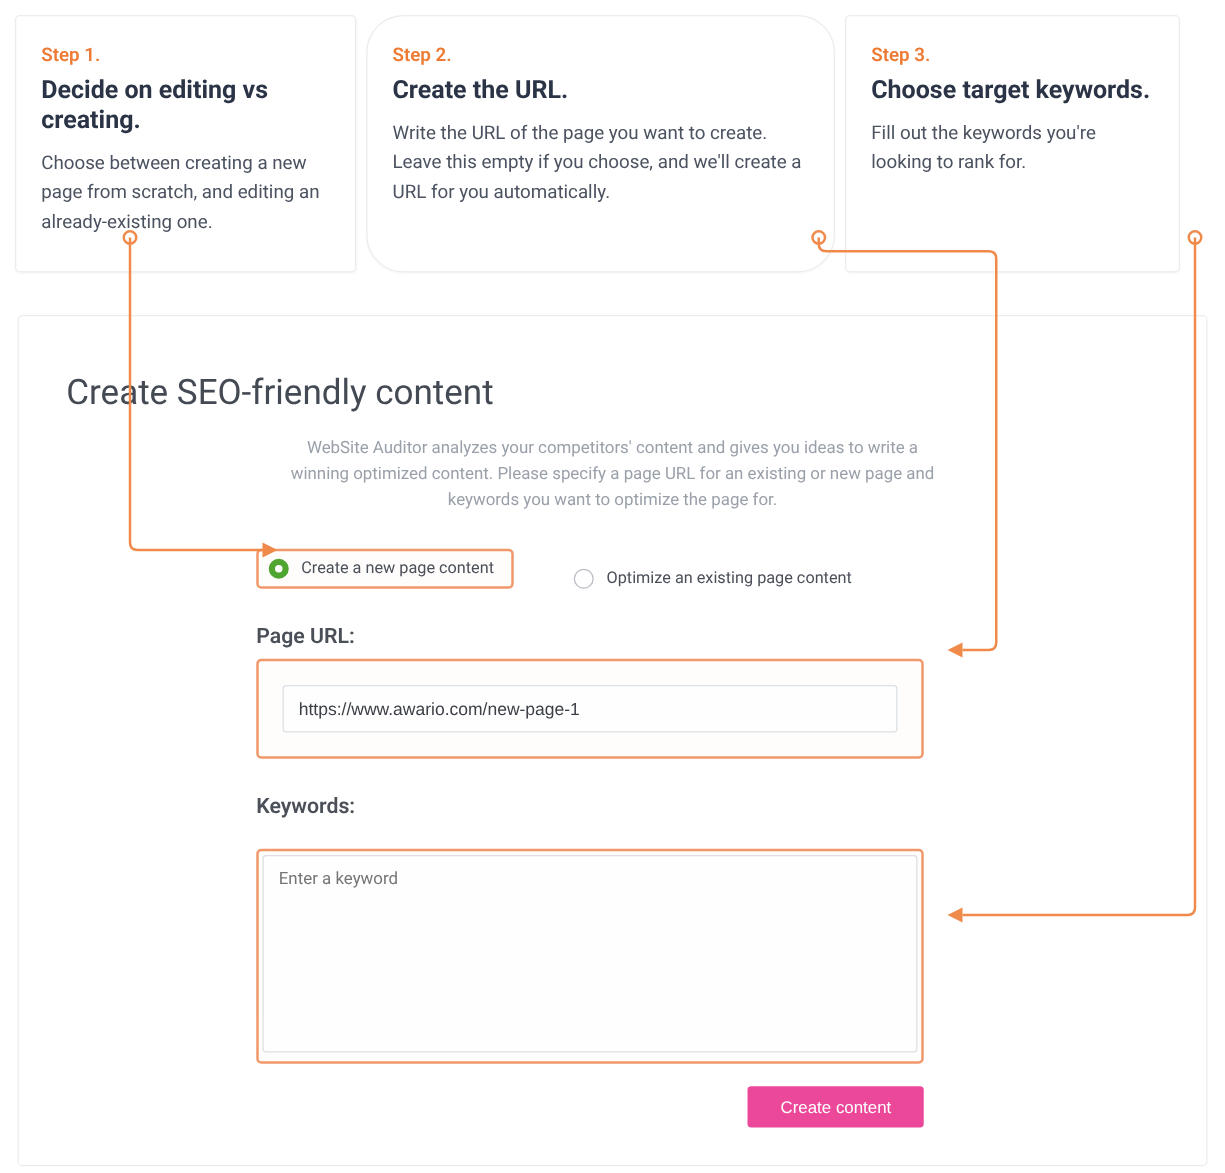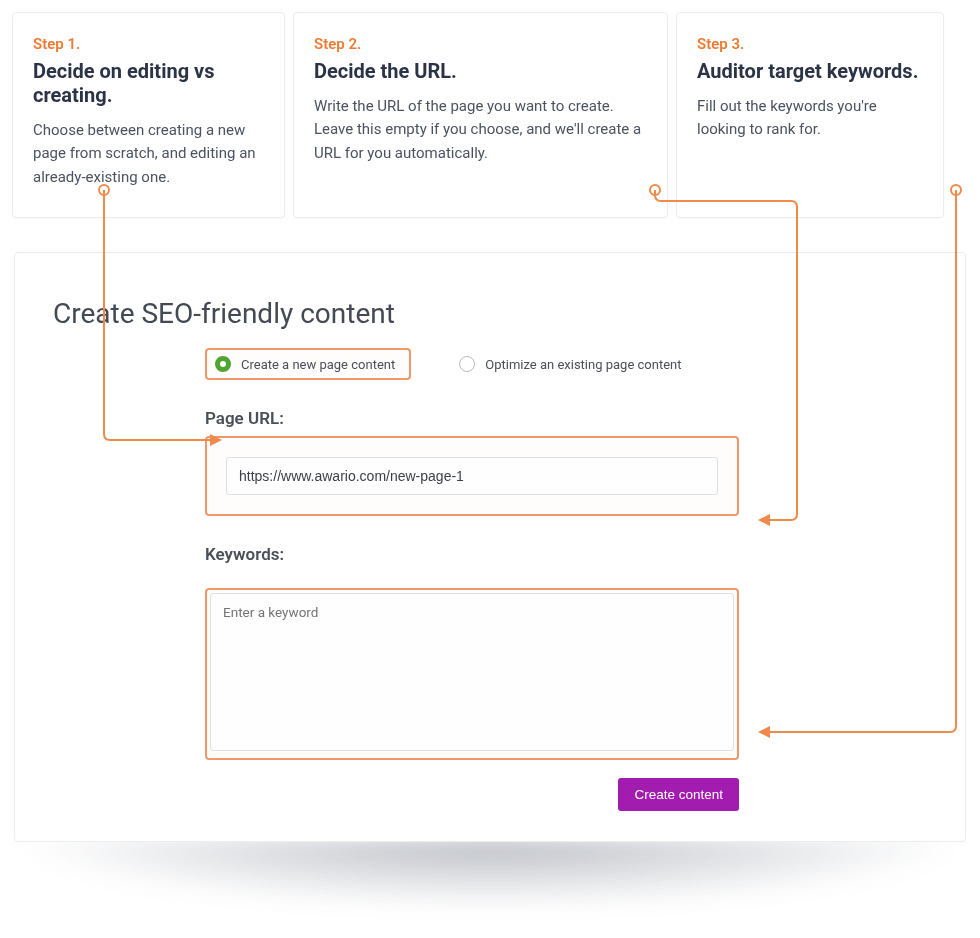--- a/index.html
+++ b/index.html
@@ -19,21 +19,21 @@
     margin-top: 12px;
   }
   .step-card {
     background: #ffffff;
     border: 1px solid #ececec;
     border-radius: 4px;
     padding: 22px 20px 28px 20px;
     box-shadow: 0 1px 2px rgba(0,0,0,0.03);
   }
   .step-card.step1 { flex: 0 0 273px; }
-  .step-card.step2 { flex: 0 0 375px; }
+  .step-card.step2 { flex: 0 0 375px; border-radius: 30px; }
   .step-card.step3 { flex: 0 0 268px; }
   .step-number {
     font-size: 15px;
     font-weight: 600;
     color: #ee7b33;
     margin-bottom: 6px;
   }
   .step-title {
     font-size: 20px;
     font-weight: 700;
@@ -89,21 +89,21 @@
 
   .form-area {
     margin: 0 auto;
     max-width: 534px;
     position: relative;
     left: -18px;
   }
 
   .radio-row {
     display: flex;
-    align-items: center;
+    align-items: flex-end;
     gap: 48px;
     margin-bottom: 28px;
   }
   .radio-option {
     display: flex;
     align-items: center;
     gap: 10px;
     font-size: 13px;
     color: #4a4f58;
   }
@@ -169,25 +169,25 @@
     background: #fefefe;
     resize: none;
     font-family: inherit;
   }
 
   .btn-row {
     display: flex;
     justify-content: flex-end;
   }
   .create-btn {
-    background: #a21caf;
+    background: #ec4899;
     color: #ffffff;
     border: none;
     border-radius: 3px;
-    padding: 9px 16px;
+    padding: 9px 26px;
     font-size: 13.5px;
     cursor: pointer;
   }
 
   
   .connectors {
     position: absolute;
     left: 0; top: 0;
     width: 980px; height: 938px;
     pointer-events: none;
@@ -210,33 +210,34 @@
 <body>
 
 <div class="steps-row">
   <div class="step-card step1">
     <div class="step-number">Step 1.</div>
     <div class="step-title">Decide on editing vs creating.</div>
     <div class="step-desc">Choose between creating a new page from scratch, and editing an already-existing one.</div>
   </div>
   <div class="step-card step2">
     <div class="step-number">Step 2.</div>
-    <div class="step-title">Decide the URL.</div>
+    <div class="step-title">Create the URL.</div>
     <div class="step-desc">Write the URL of the page you want to create. Leave this empty if you choose, and we'll create a URL for you automatically.</div>
   </div>
   <div class="step-card step3">
     <div class="step-number">Step 3.</div>
-    <div class="step-title">Auditor target keywords.</div>
+    <div class="step-title">Choose target keywords.</div>
     <div class="step-desc">Fill out the keywords you're looking to rank for.</div>
   </div>
 </div>
 
 <div class="main-panel-wrap">
   <div class="main-panel">
     <h1 class="main-heading">Create SEO-friendly content</h1>
+    <p class="main-sub">WebSite Auditor analyzes your competitors' content and gives you ideas to write a winning optimized content. Please specify a page URL for an existing or new page and keywords you want to optimize the page for.</p>
 
     <div class="form-area">
 
       <div class="radio-row">
         <label class="radio-option selected">
           <span class="radio-dot"></span>
           <span>Create a new page content</span>
         </label>
         <label class="radio-option">
           <span class="radio-dot"></span>

